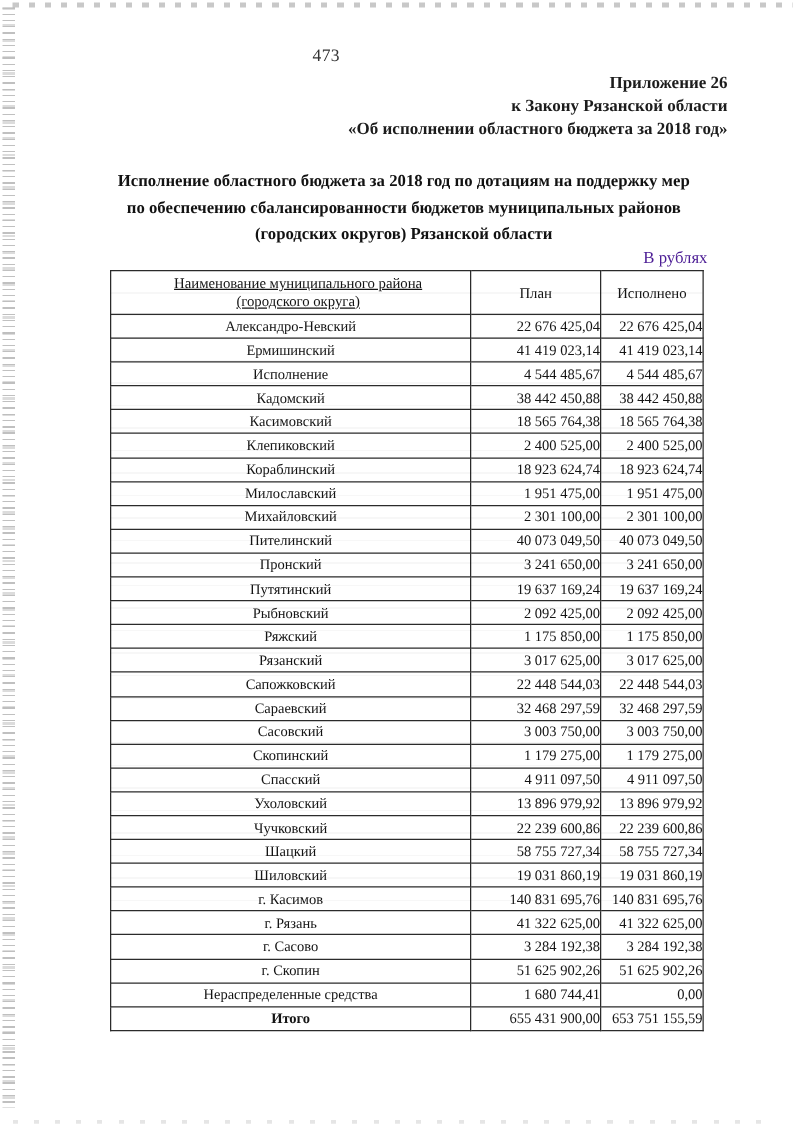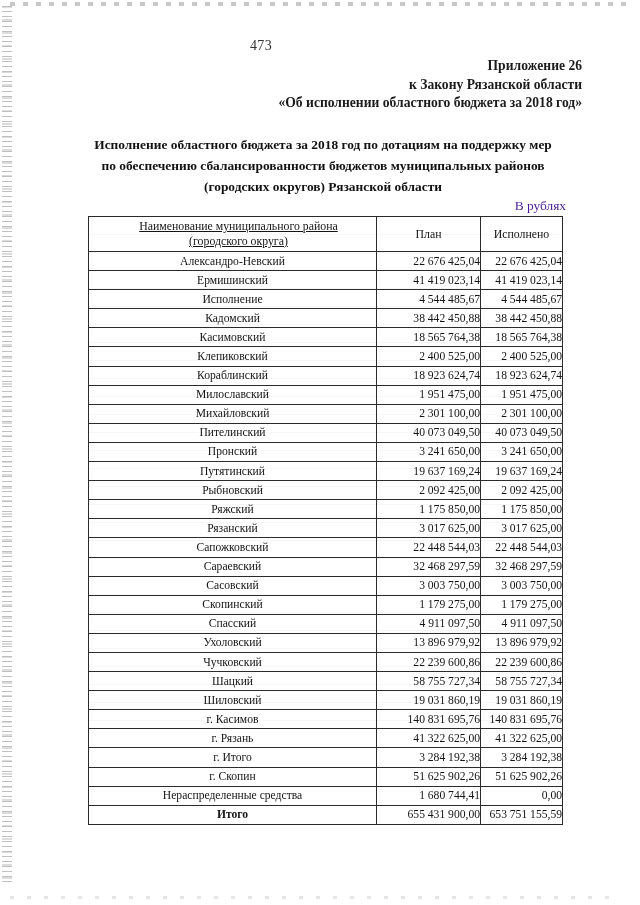--- a/index.html
+++ b/index.html
@@ -344,21 +344,21 @@
             <td class="name">г. Касимов</td>
             <td class="num">140 831 695,76</td>
             <td class="num">140 831 695,76</td>
           </tr>
           <tr>
             <td class="name">г. Рязань</td>
             <td class="num">41 322 625,00</td>
             <td class="num">41 322 625,00</td>
           </tr>
           <tr>
-            <td class="name">г. Итого</td>
+            <td class="name">г. Сасово</td>
             <td class="num">3 284 192,38</td>
             <td class="num">3 284 192,38</td>
           </tr>
           <tr>
             <td class="name">г. Скопин</td>
             <td class="num">51 625 902,26</td>
             <td class="num">51 625 902,26</td>
           </tr>
           <tr>
             <td class="name">Нераспределенные средства</td>

